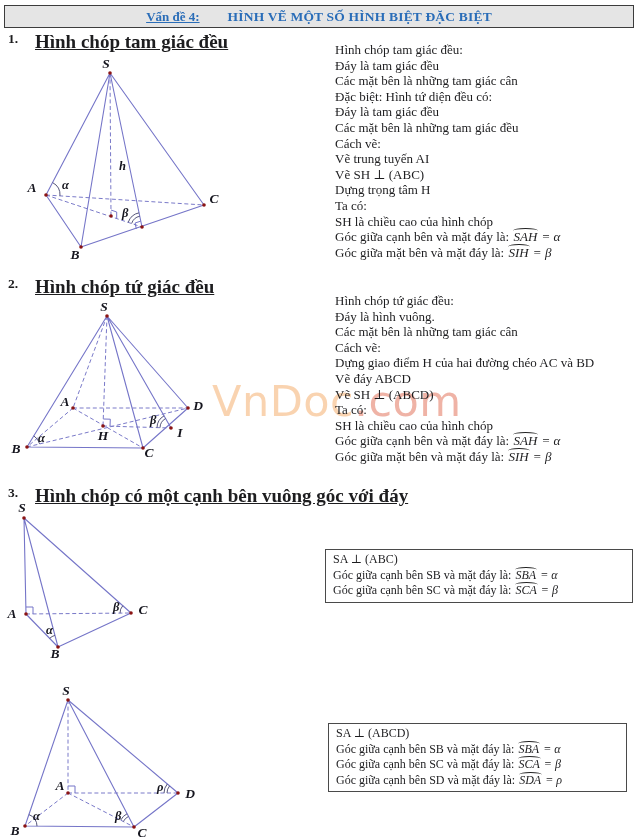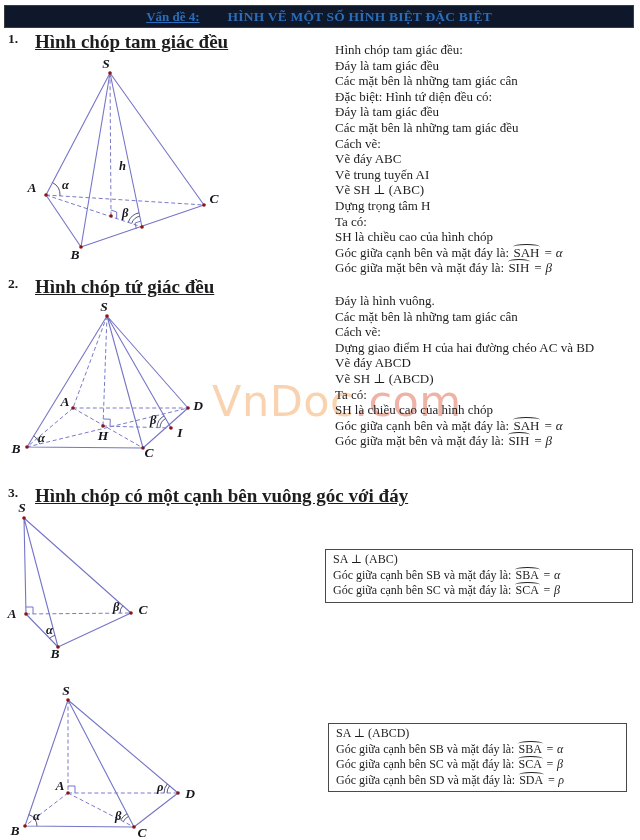--- a/index.html
+++ b/index.html
@@ -1,26 +1,26 @@
 <!DOCTYPE html>
 <html><head>
 <meta charset="utf-8">
 <style>
   html,body{margin:0;padding:0;background:#fff}
   .page{position:relative;width:640px;height:840px;background:#fff;overflow:hidden;
         font-family:"Liberation Serif","DejaVu Serif",serif;color:#1d1d1f}
   .hdr{position:absolute;left:4px;top:5px;width:628px;height:21px;border:1px solid #3c3c3c;
-       display:flex;align-items:center;justify-content:center;gap:28px;z-index:2;background:#0f172a}
+       display:flex;align-items:center;justify-content:center;gap:28px;z-index:2;background:#e5e5e5}
   .hdr .lbl{color:#2a6db8;font-weight:bold;font-size:13px;text-decoration:underline}
   .hdr .ttl{color:#2a6db8;font-weight:bold;font-size:13.5px;letter-spacing:.2px}
   .secnum{position:absolute;font-weight:bold;font-size:13.5px;z-index:2}
   .sechead{position:absolute;font-weight:bold;font-size:19px;text-decoration:underline;z-index:2}
   .col{position:absolute;width:304px;font-size:13px;line-height:15.6px;z-index:2}
   .ln{white-space:nowrap}
-  .hat{position:relative;display:inline-block;padding:0 1px}
+  .hat{font-style:italic;position:relative;display:inline-block;padding:0 1px}
   .hat::before{content:"";position:absolute;left:1px;right:0;top:-1px;height:4.5px;
                border-top:1.1px solid #222;border-radius:100% 100% 0 0/100% 100% 0 0}
   .mi{font-style:italic}
   .box{position:absolute;border:1.2px solid #4a4a4a;padding:2px 7px 3px;font-size:12px;
        line-height:15.5px;z-index:2;background:transparent}
   .wm{position:absolute;left:212px;top:376px;font-family:"DejaVu Sans","Liberation Sans",sans-serif;
       font-weight:normal;font-size:43px;letter-spacing:.5px;opacity:.5;white-space:nowrap;z-index:0}
   .wm .p1{color:#f5a963}
   .wm .p2{color:#e06a50}
   svg.layer{position:absolute;left:0;top:0;z-index:1}
@@ -54,31 +54,31 @@
   <div class="sechead" style="left:35px;top:485px">Hình chóp có một cạnh bên vuông góc với đáy</div>
 
   <div class="col" style="left:335px;top:42px">
     <div class="ln">Hình chóp tam giác đều:</div>
     <div class="ln">Đáy là tam giác đều</div>
     <div class="ln">Các mặt bên là những tam giác cân</div>
     <div class="ln">Đặc biệt: Hình tứ diện đều có:</div>
     <div class="ln">Đáy là tam giác đều</div>
     <div class="ln">Các mặt bên là những tam giác đều</div>
     <div class="ln">Cách vẽ:</div>
-    <div class="ln">Vẽ đáy ABC</div>
     <div class="ln">Vẽ trung tuyến AI</div>
     <div class="ln">Vẽ SH ⊥ (ABC)</div>
     <div class="ln">Dựng trọng tâm H</div>
     <div class="ln">Ta có:</div>
     <div class="ln">SH là chiều cao của hình chóp</div>
     <div class="ln"><span>Góc giữa cạnh bên và mặt đáy là: </span><span class="hat">SAH</span> <span class="mi">= α</span></div>
     <div class="ln"><span>Góc giữa mặt bên và mặt đáy là: </span><span class="hat">SIH</span> <span class="mi">= β</span></div>
   </div>
 
   <div class="col" style="left:335px;top:293px">
+    <div class="ln">Hình chóp tứ giác đều:</div>
     <div class="ln">Đáy là hình vuông.</div>
     <div class="ln">Các mặt bên là những tam giác cân</div>
     <div class="ln">Cách vẽ:</div>
     <div class="ln">Dựng giao điểm H của hai đường chéo AC và BD</div>
     <div class="ln">Vẽ đáy ABCD</div>
     <div class="ln">Vẽ SH ⊥ (ABCD)</div>
     <div class="ln">Ta có:</div>
     <div class="ln">SH là chiều cao của hình chóp</div>
     <div class="ln"><span>Góc giữa cạnh bên và mặt đáy là: </span><span class="hat">SAH</span> <span class="mi">= α</span></div>
     <div class="ln"><span>Góc giữa mặt bên và mặt đáy là: </span><span class="hat">SIH</span> <span class="mi">= β</span></div>

